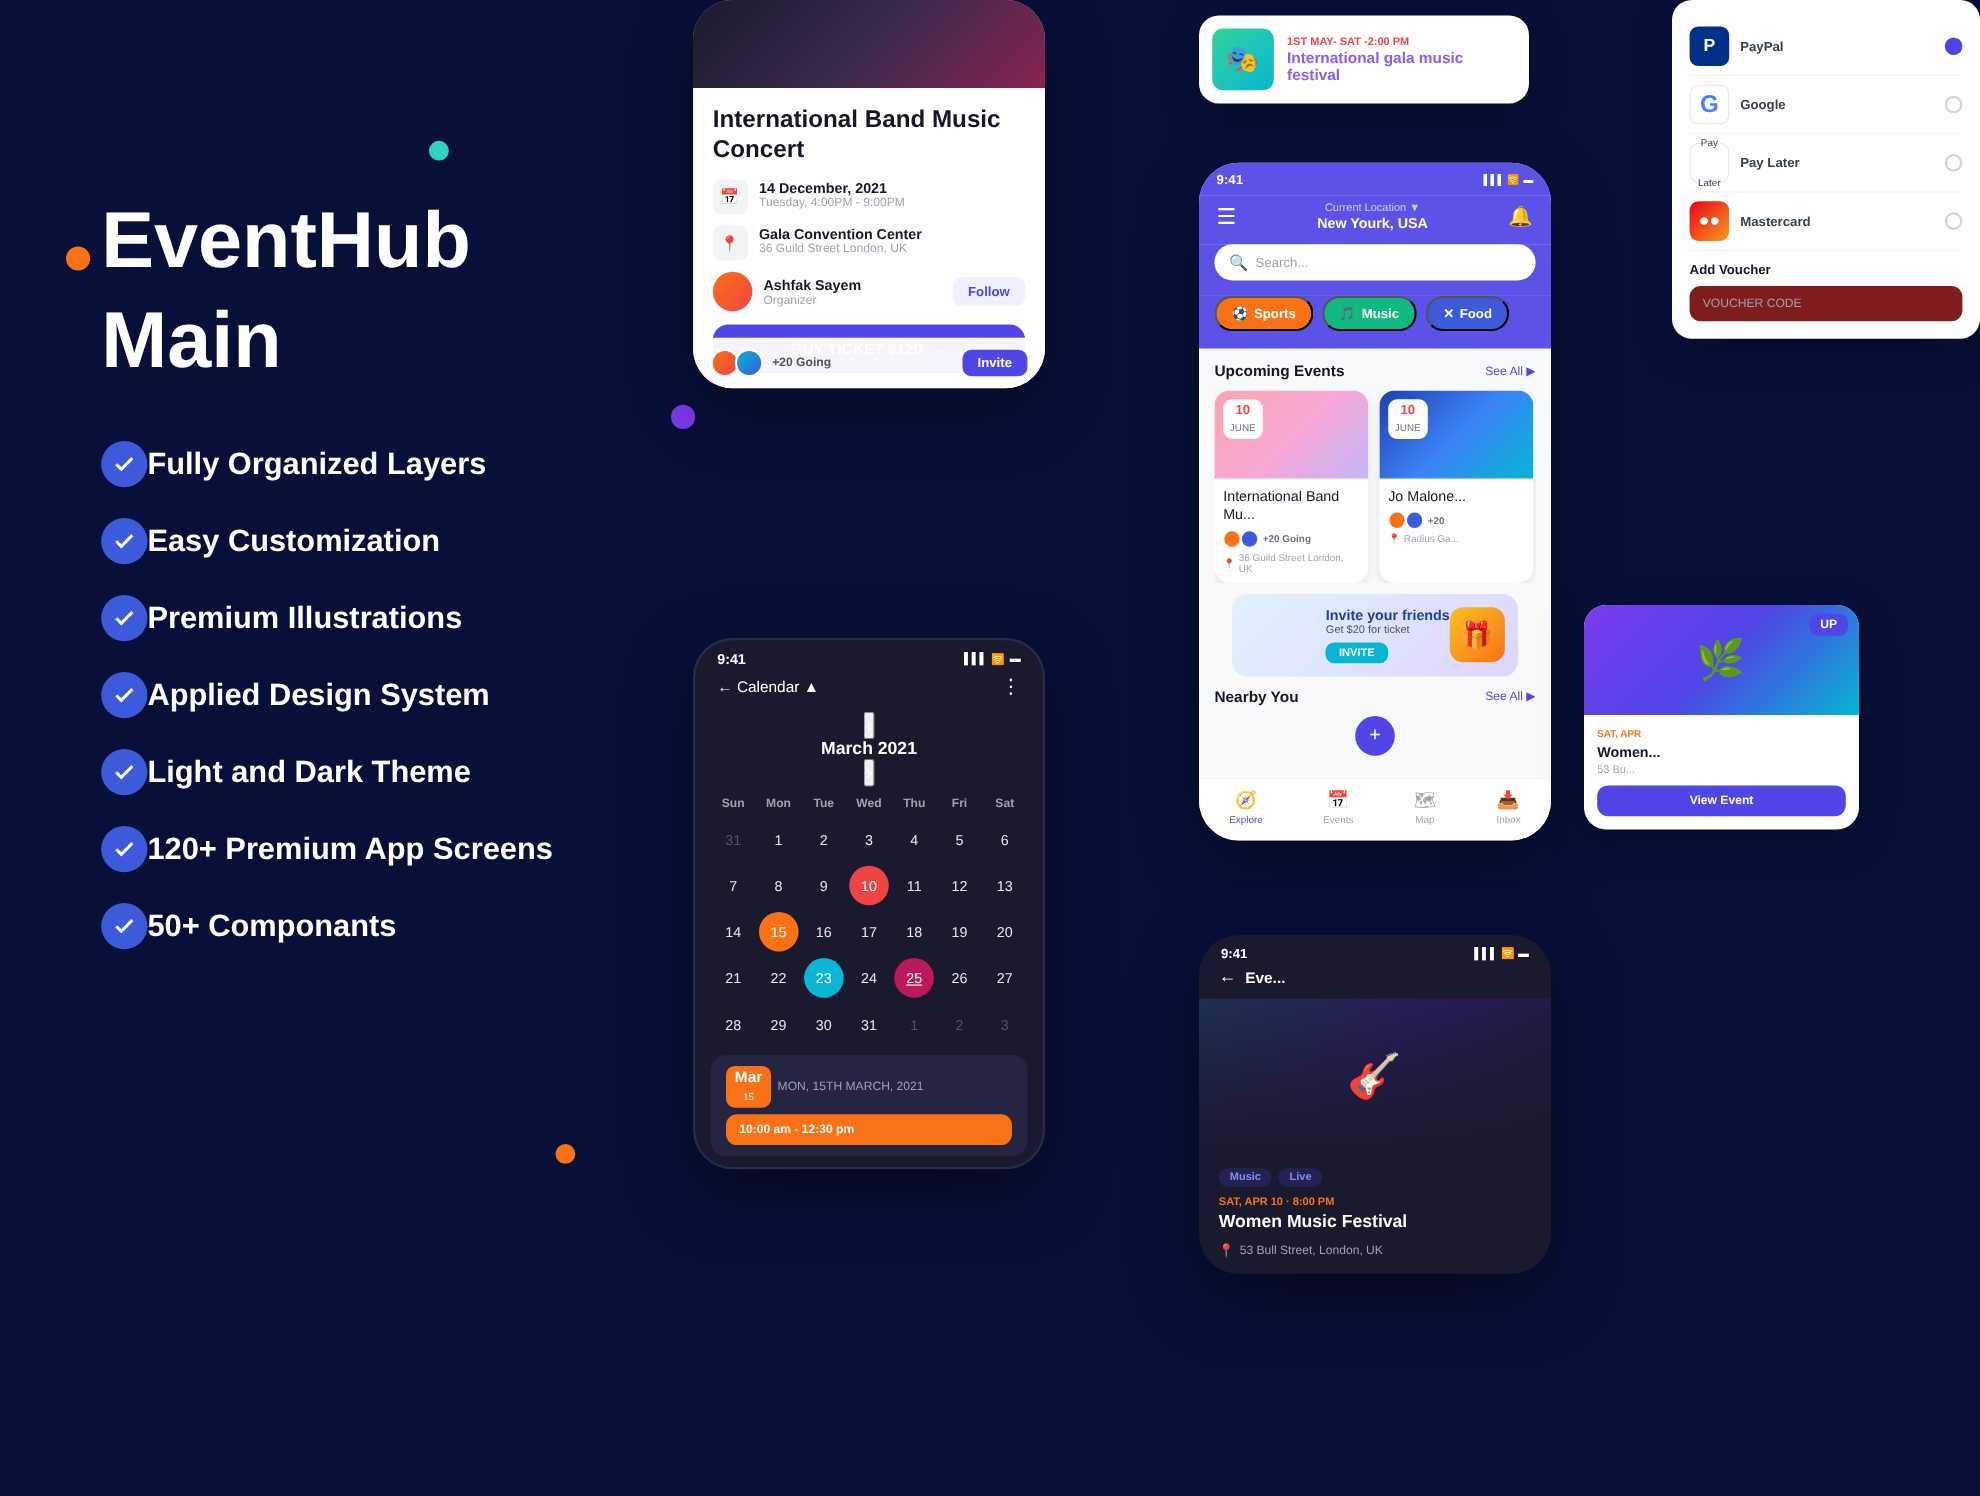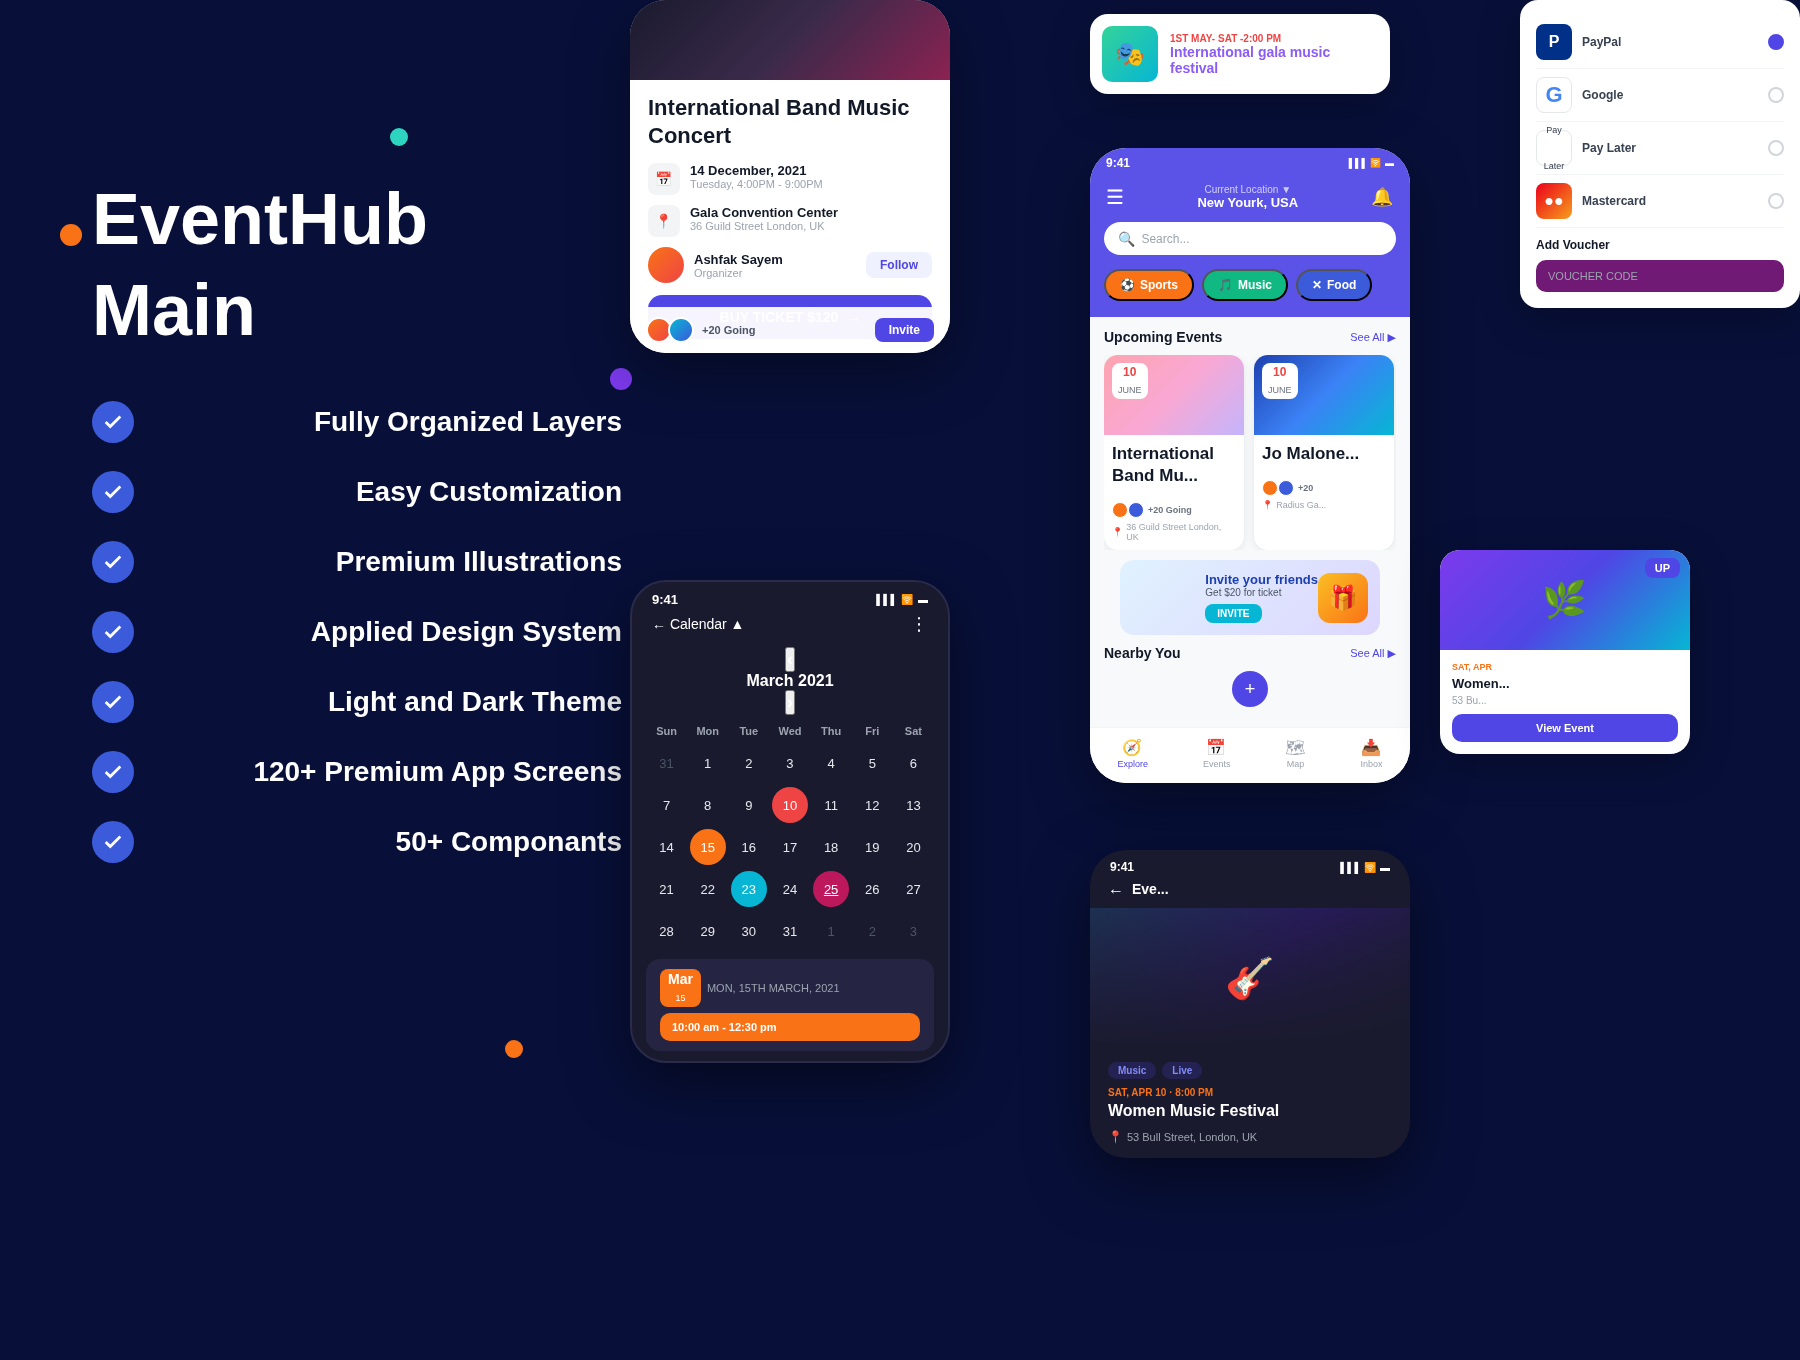--- a/index.html
+++ b/index.html
@@ -75,21 +75,20 @@
     }
     .feature-list {
       list-style: none;
       display: flex;
       flex-direction: column;
       gap: 28px;
     }
     .feature-item {
       display: flex;
       align-items: center;
-      justify-content: space-between;
     }
     .check-circle {
       width: 42px; height: 42px;
       border-radius: 50%;
       background: #3b5bdb;
       display: flex; align-items: center; justify-content: center;
       flex-shrink: 0;
     }
     .check-circle svg { width: 22px; height: 22px; }
     .feature-text {
@@ -403,21 +402,21 @@
       position: absolute;
       top: 8px; left: 8px;
       background: white;
       border-radius: 8px;
       padding: 2px 6px;
       text-align: center;
     }
     .ec-date-num { font-size: 12px; font-weight: 800; color: #ef4444; display: block; }
     .ec-date-month { font-size: 9px; color: #6b7280; }
     .event-card-body { padding: 8px; }
-    .ec-title { font-size: 17px; font-weight: 700; color: #111827; margin-bottom: 15px; line-height: 1.3; }
+    .ec-title { font-size: 13px; font-weight: 400; color: #111827; margin-bottom: 5px; line-height: 1.3; }
     .ec-going { display: flex; align-items: center; gap: 4px; margin-bottom: 4px; }
     .ec-avatar-mini {
       width: 16px; height: 16px;
       border-radius: 50%;
       margin-left: -4px;
       border: 1px solid white;
     }
     .ec-avatar-mini.am1 { background: #f97316; margin-left: 0; }
     .ec-avatar-mini.am2 { background: #3b5bdb; }
     .ec-going-text { font-size: 9px; color: #6b7280; font-weight: 600; }
@@ -533,21 +532,21 @@
     .radio-circle {
       width: 16px; height: 16px;
       border-radius: 50%;
       border: 2px solid #d1d5db;
       margin-left: auto;
     }
     .radio-circle.checked { background: #4f46e5; border-color: #4f46e5; }
     .add-voucher-section { margin-top: 10px; }
     .add-voucher-title { font-size: 12px; font-weight: 700; color: #111827; margin-bottom: 8px; }
     .voucher-input {
-      background: #701a75;
+      background: #7f1d1d;
       border-radius: 10px;
       padding: 10px 12px;
       font-size: 11px;
       color: #9ca3af;
       width: 100%;
     }
 
     
     .phone4 {
       position: absolute;

